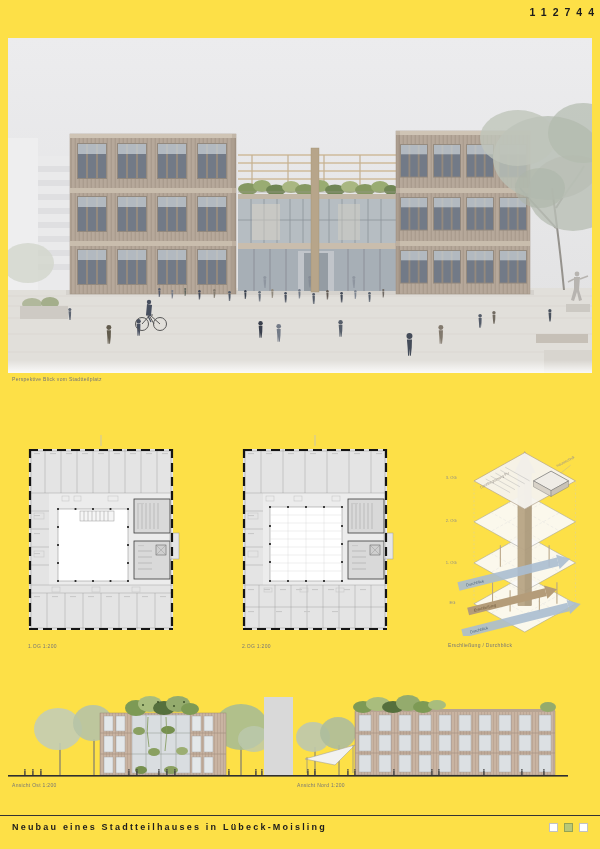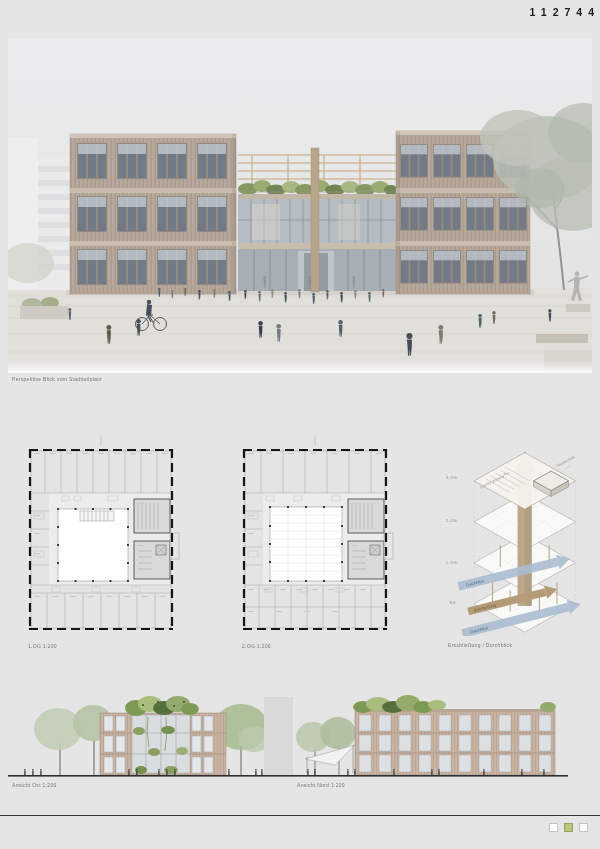--- a/index.html
+++ b/index.html
@@ -1,16 +1,16 @@
 <!DOCTYPE html>
 <html><head>
 <meta charset="utf-8">
 <style>
   html,body{margin:0;padding:0;background:#fff}
-  .board{position:relative;width:600px;height:849px;background:#e5e5e5;overflow:hidden;
+  .board{position:relative;width:600px;height:849px;background:#fde047;overflow:hidden;
          font-family:"Liberation Sans",sans-serif;color:#1c1c1c}
   figure{margin:0;position:absolute;padding:0}
   .proj-no{position:absolute;top:6px;right:0px;font-size:10.5px;font-weight:bold;
            letter-spacing:6px;color:#1c1c1c;white-space:nowrap}
   .cap{position:absolute;font-size:5px;color:#767676;letter-spacing:.3px;white-space:nowrap}
   .fig-perspective{left:8px;top:38px;width:584px;height:335px}
   .fig-perspective .cap{left:4px;top:338px}
   .fig-plan1{left:22px;top:433px;width:158px;height:220px}
   .fig-plan2{left:236px;top:433px;width:158px;height:220px}
   .fig-plan1 .cap,.fig-plan2 .cap{left:6px;top:210px}
@@ -786,19 +786,20 @@
           <use href="#pel" transform="translate(190,74)"></use>
         <use href="#pel" transform="translate(228,74)"></use>
           <use href="#pel" transform="translate(250,74)"></use>
       </g>
       <rect x="0" y="80" width="275" height="1.6" fill="#2f2f2f"></rect>
     </svg>
     <figcaption class="cap">Ansicht Nord 1:200</figcaption>
   </figure>
 
   <div class="footer-rule"></div>
+  <span class="board-title">Neubau eines Stadtteilhauses in Lübeck-Moisling</span>
   <div class="legend">
     <span class="sq"></span>
     <span class="sq filled"></span>
     <span class="sq"></span>
   </div>
 
 </div>
 
 </body></html>

